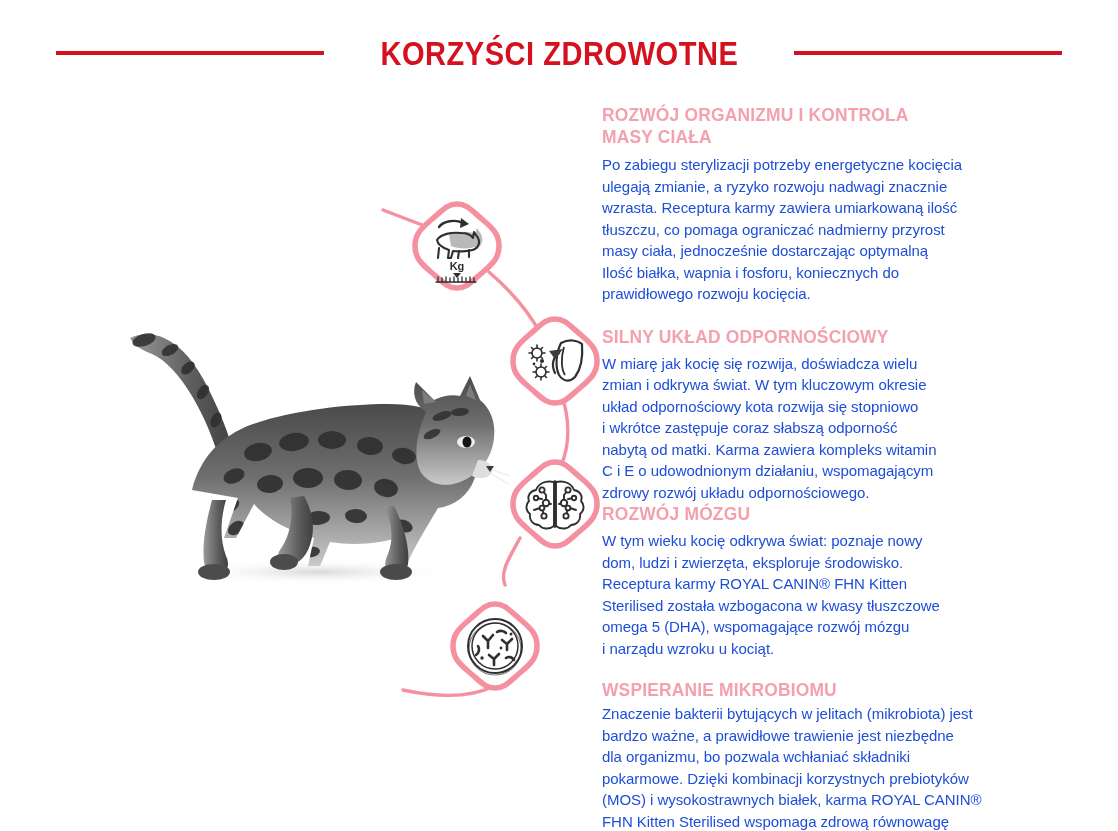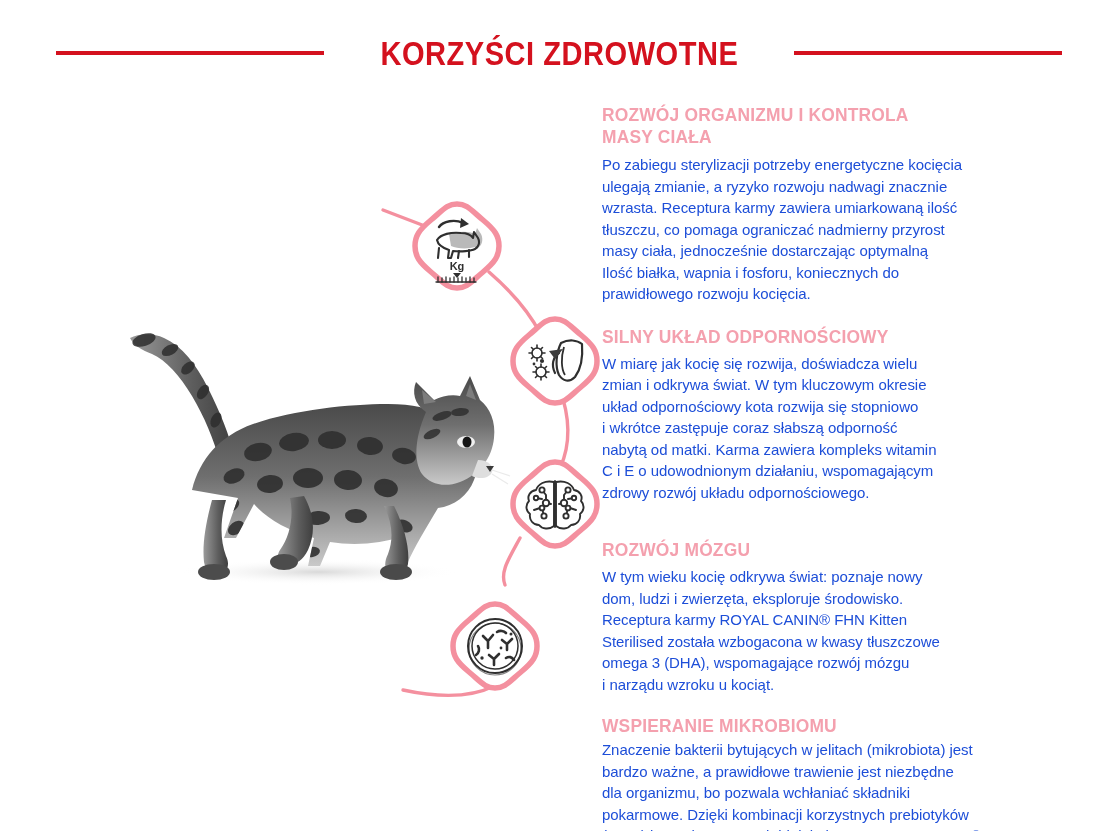--- a/index.html
+++ b/index.html
@@ -73,21 +73,21 @@
   .section-body {
     font-size: 15px;
     line-height: 21.5px;
     color: #1d4ed8;
     margin: 0;
     letter-spacing: -0.05px;
     white-space: pre-line;
   }
   .sec-1 { margin-bottom: 21px; margin-top: 8px; }
   .sec-2 { }
-  .sec-3 { margin-bottom: 20px; margin-top: 36px; }
+  .sec-3 { margin-bottom: 20px; }
   .sec-4 { margin-bottom: 0; }
   .sec-2 .section-heading,
   .sec-3 .section-heading { margin-bottom: 5px; }
   .sec-4 .section-heading { margin-bottom: 2px; }
 
   
   .graphic {
     position: absolute;
     left: 0;
     top: 0;
@@ -438,21 +438,21 @@
 C i E o udowodnionym działaniu, wspomagającym
 zdrowy rozwój układu odpornościowego.</p>
     </div>
 
     <div class="section sec-3">
       <h2 class="section-heading">ROZWÓJ MÓZGU</h2>
       <p class="section-body">W tym wieku kocię odkrywa świat: poznaje nowy
 dom, ludzi i zwierzęta, eksploruje środowisko.
 Receptura karmy ROYAL CANIN® FHN Kitten
 Sterilised została wzbogacona w kwasy tłuszczowe
-omega 3 (DHA), wspomagające rozwój mózgu
+omega 5 (DHA), wspomagające rozwój mózgu
 i narządu wzroku u kociąt.</p>
     </div>
 
     <div class="section sec-4">
       <h2 class="section-heading">WSPIERANIE MIKROBIOMU</h2>
       <p class="section-body">Znaczenie bakterii bytujących w jelitach (mikrobiota) jest
 bardzo ważne, a prawidłowe trawienie jest niezbędne
 dla organizmu, bo pozwala wchłaniać składniki
 pokarmowe. Dzięki kombinacji korzystnych prebiotyków
 (MOS) i wysokostrawnych białek, karma ROYAL CANIN®

